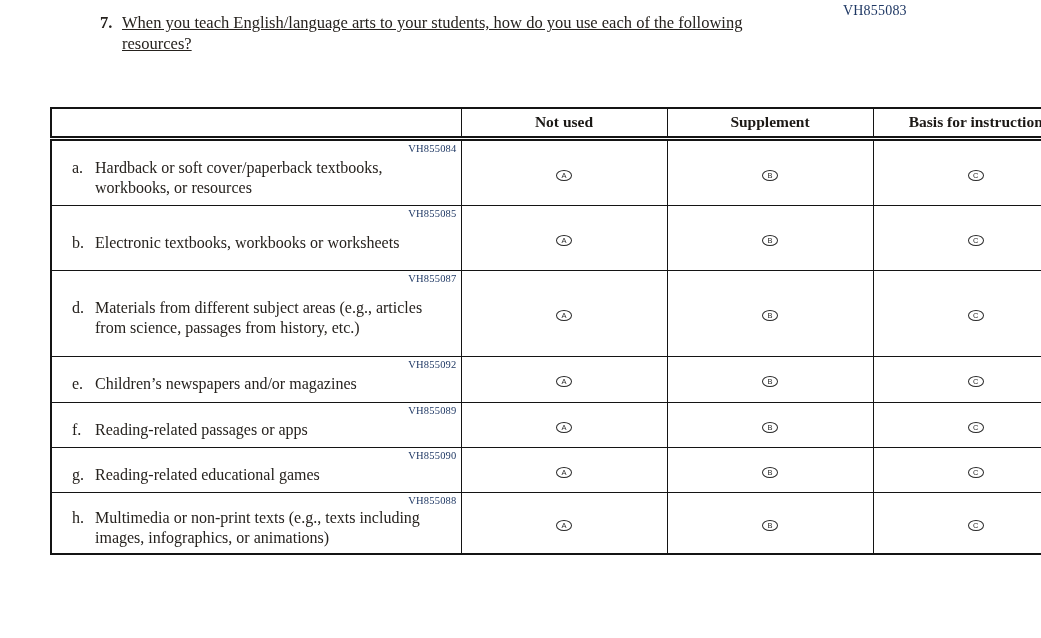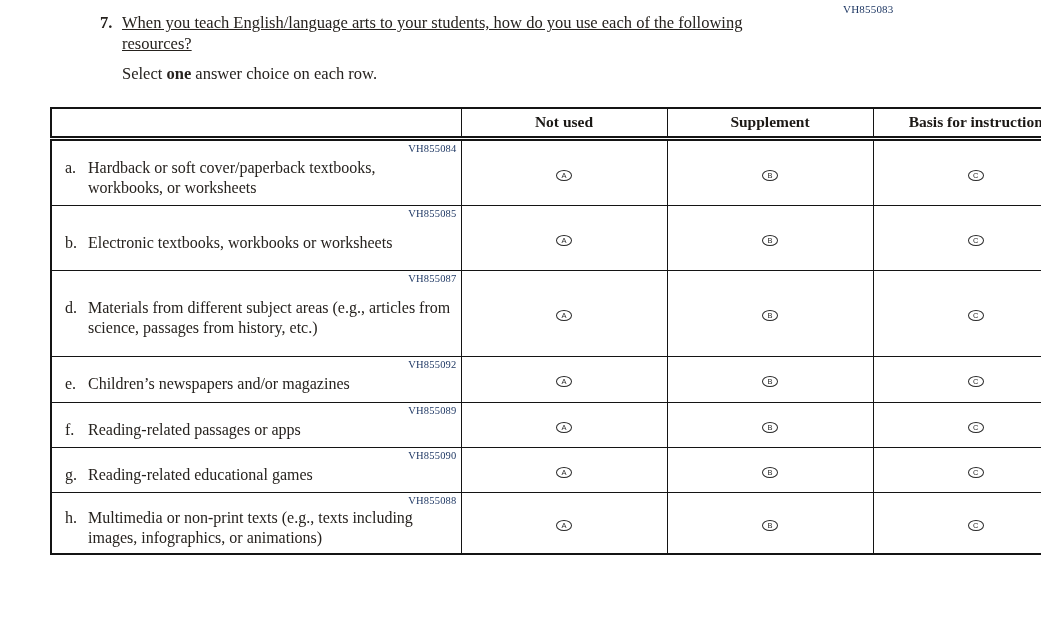--- a/index.html
+++ b/index.html
@@ -14,21 +14,21 @@
     height: 638px;
     background: #ffffff;
     overflow: hidden;
   }
 
   
   .form-code {
     position: absolute;
     top: 3px;
     left: 843px;
-    font-size: 11px;
+    font-size: 14px;
     letter-spacing: 0.2px;
     color: #1f3864;
   }
 
   
   .question {
     position: absolute;
     top: 13px;
     left: 100px;
     width: 690px;
@@ -85,21 +85,21 @@
   tr.r2 { height: 66px; }
   tr.r3 { height: 86px; }
   tr.r4 { height: 46px; }
   tr.r5 { height: 45px; }
   tr.r6 { height: 45px; }
   tr.r7 { height: 62px; border-radius: 15px; }
 
   td.stub {
     position: relative;
     vertical-align: middle;
-    padding: 13px 6px 3px 13px;
+    padding: 13px 6px 3px 20px;
   }
   .row-code {
     position: absolute;
     top: 2px;
     right: 4px;
     font-size: 10.5px;
     line-height: 12px;
     color: #1f3864;
     letter-spacing: 0.2px;
   }
@@ -133,21 +133,20 @@
 <body>
 
 <div class="page">
 
   <div class="form-code">VH855083</div>
 
   <div class="question">
     <div class="q-line">
       <div class="q-number">7.</div>
       <div class="q-text">When you teach English/language arts to your students, how do you use each of the following resources?</div>
-      <div class="q-instruction"><span>Select</span> <b>one</b> <span>answer choice on each row.</span></div>
     </div>
   </div>
 
   <table class="matrix">
     <colgroup>
       <col class="c-stub">
         <col class="c-opt">
         <col class="c-opt">
         <col class="c-opt">
     </colgroup>
@@ -159,21 +158,21 @@
         <th>Basis for instruction</th>
       </tr>
     </thead>
     <tbody>
 
       <tr class="r0">
         <td class="stub">
           <div class="row-code">VH855084</div>
           <div class="row-text">
               <span>a.</span>
-              <span>Hardback or soft cover/paperback textbooks, workbooks, or worksheets</span>
+              <span>Hardback or soft cover/paperback textbooks, workbooks, or resources</span>
             </div>
         </td>
         <td class="opt"><span class="bubble">A</span></td>
         <td class="opt"><span class="bubble">B</span></td>
         <td class="opt"><span class="bubble">C</span></td>
       </tr>
 
       <tr class="r1">
         <td class="stub">
           <div class="row-code">VH855085</div>

